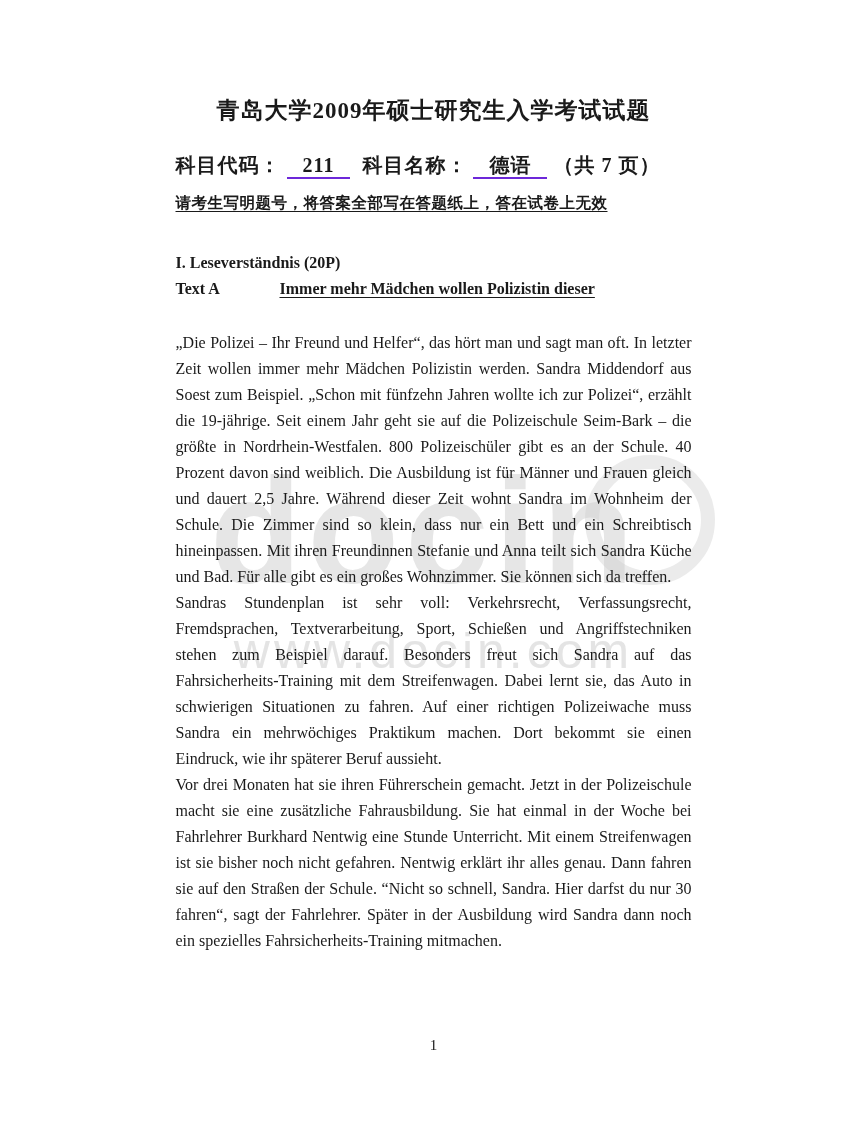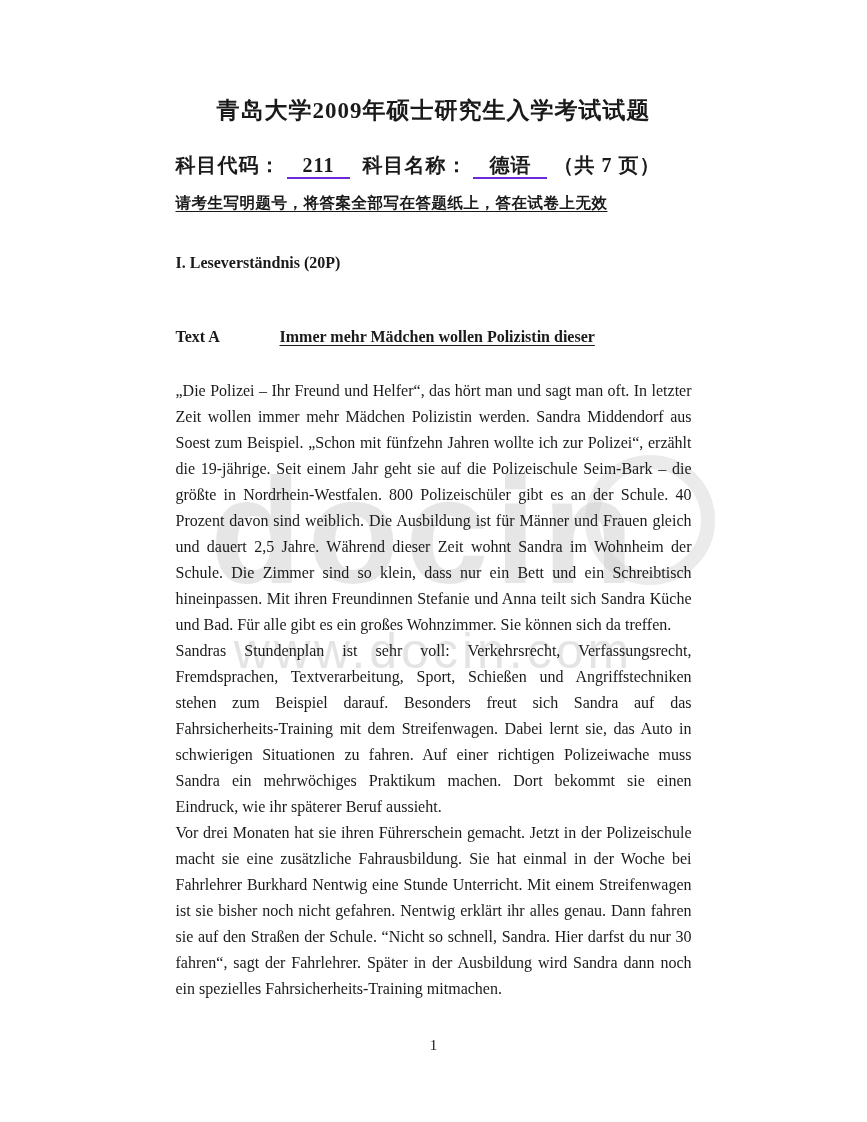--- a/index.html
+++ b/index.html
@@ -118,21 +118,20 @@
     margin-bottom: 38px;
   }
   .text-a-heading {
     font-size: 16px;
     font-weight: bold;
     margin-bottom: 32px;
   }
   .text-a-label {
     display: inline-block;
     width: 104px;
-    margin-top: 48px;
   }
   .text-a-title {
     text-decoration: underline;
     text-underline-offset: 3px;
   }
   .body-text p {
     font-size: 16px;
     line-height: 26px;
     text-align: justify;
     text-justify: inter-word;

